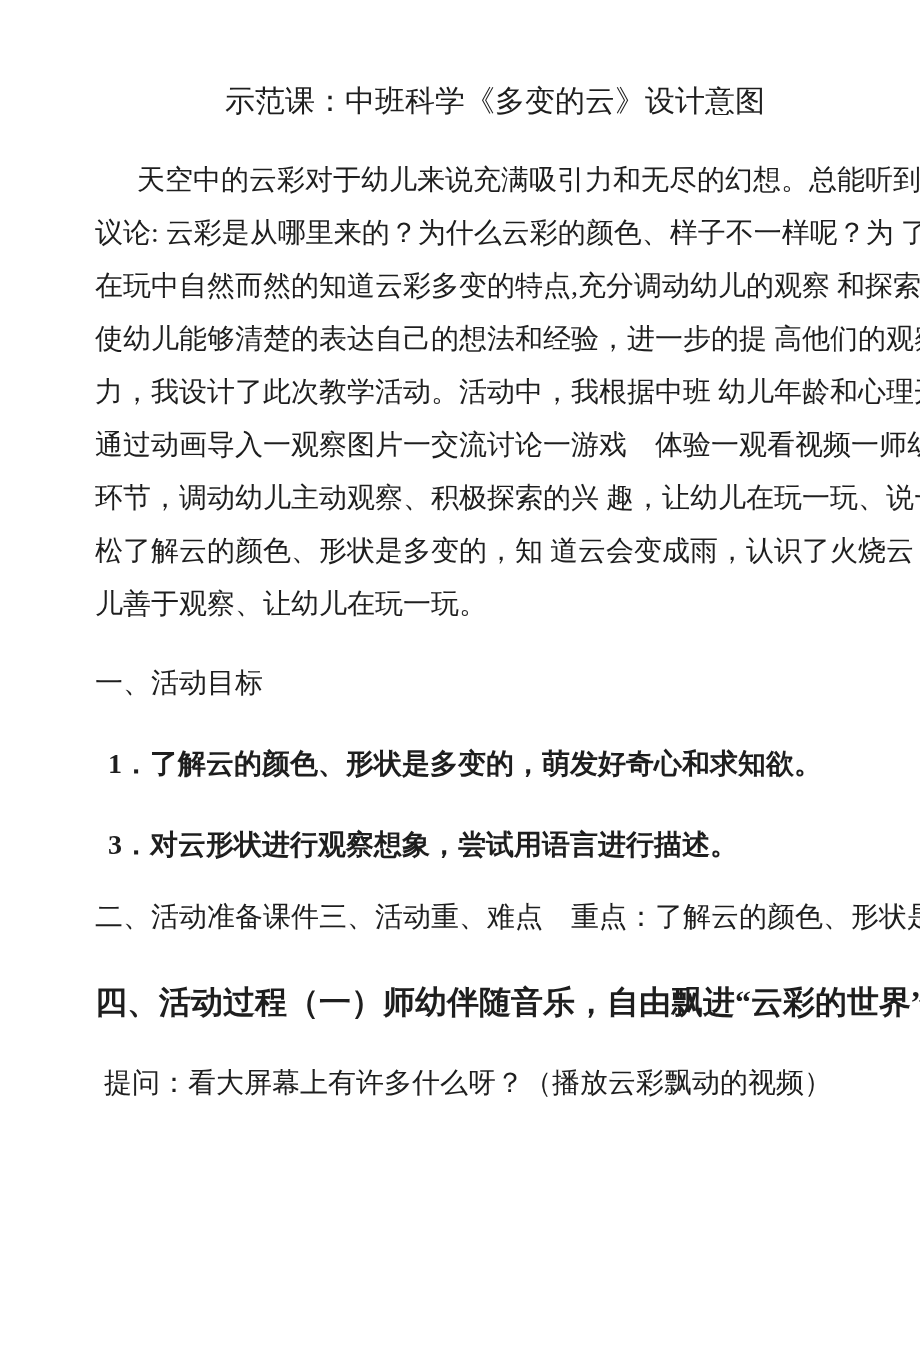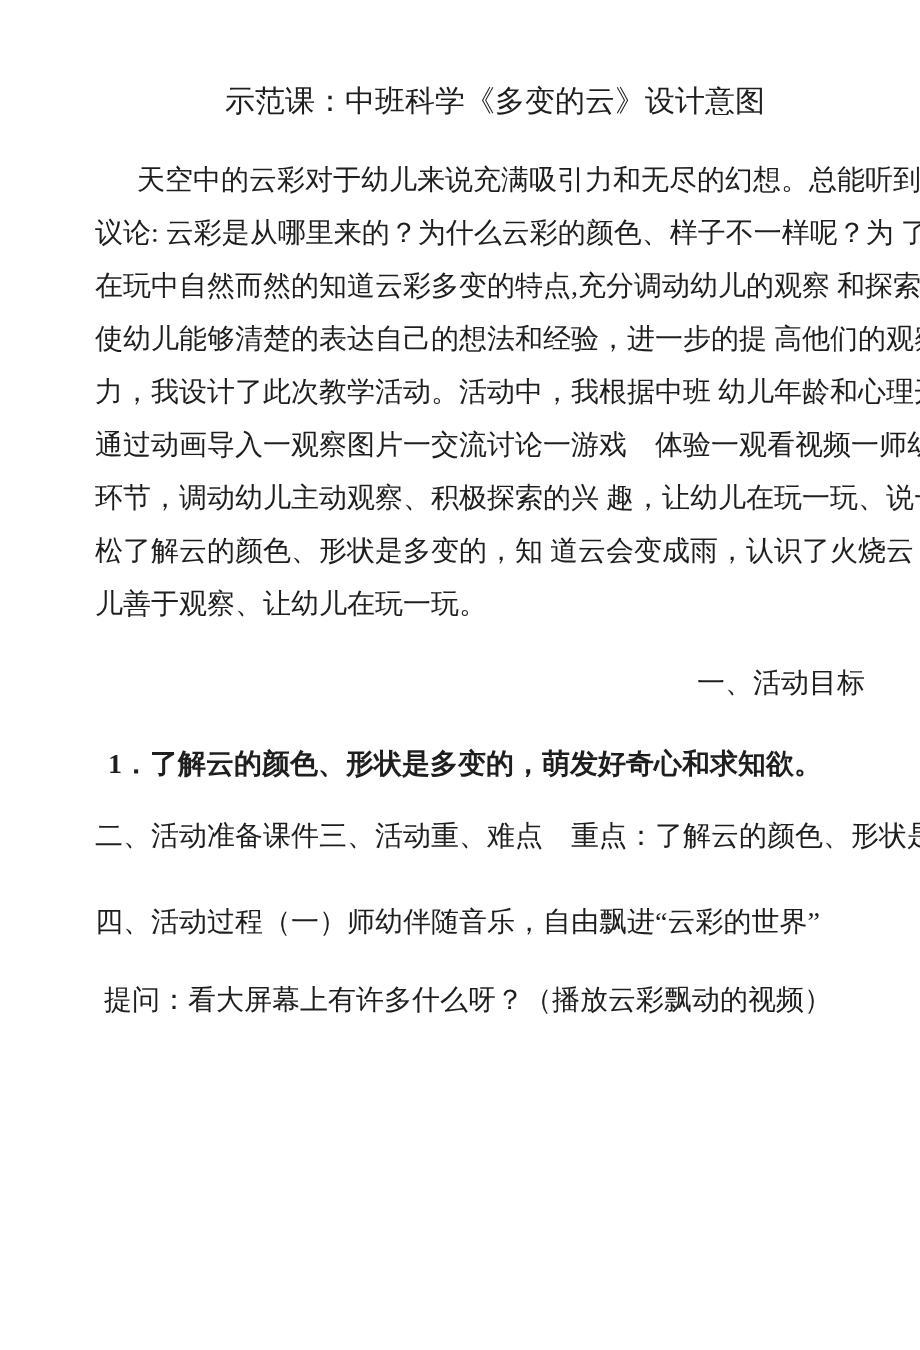--- a/index.html
+++ b/index.html
@@ -40,39 +40,38 @@
   }
   .intro .line.first {
     padding-left: 42px;
   }
   .goals-heading {
     margin-top: 26px;
     font-size: 28px;
     font-weight: normal;
     line-height: 53px;
     white-space: nowrap;
-    text-align: right;
   }
   .goal-item {
     margin-top: 28px;
     font-size: 28px;
     line-height: 53px;
     padding-left: 13px;
     white-space: nowrap;
     font-weight: bold;
   }
   .prep-focus {
     margin-top: 19px;
     font-size: 28px;
     line-height: 53px;
   }
   .process-heading {
     margin-top: 33px;
-    font-size: 28px;
-    font-weight: normal;
+    font-size: 32px;
+    font-weight: bold;
     line-height: 53px;
     white-space: nowrap;
   }
   .question-line {
     margin-top: 25px;
     font-size: 28px;
     line-height: 53px;
     padding-left: 9px;
     white-space: nowrap;
   }
@@ -93,20 +92,21 @@
     <div class="line">通过动画导入一观察图片一交流讨论一游戏　体验一观看视频一师幼互动的</div>
     <div class="line">环节，调动幼儿主动观察、积极探索的兴 趣，让幼儿在玩一玩、说一说中轻</div>
     <div class="line">松了解云的颜色、形状是多变的，知 道云会变成雨，认识了火烧云，激发幼</div>
     <div class="line">儿善于观察、让幼儿在玩一玩。</div>
   </div>
 
   <h2 class="goals-heading">一、活动目标</h2>
 
   <div>
     <div class="goal-item">1．了解云的颜色、形状是多变的，萌发好奇心和求知欲。</div>
+    <div class="goal-item">3．对云形状进行观察想象，尝试用语言进行描述。</div>
   </div>
 
   <div class="prep-focus">
     <div class="line">二、活动准备课件三、活动重、难点　重点：了解云的颜色、形状是多变的。</div>
   </div>
 
   <h2 class="process-heading">四、活动过程（一）师幼伴随音乐，自由飘进“云彩的世界”</h2>
 
   <div class="question-line">提问：看大屏幕上有许多什么呀？（播放云彩飘动的视频）</div>
 

